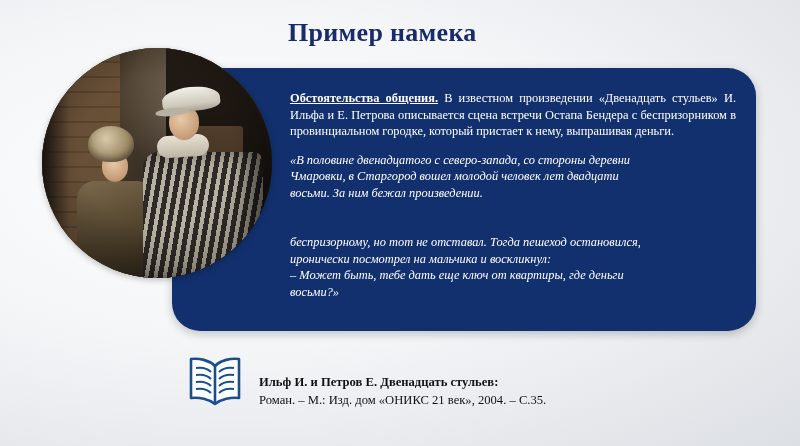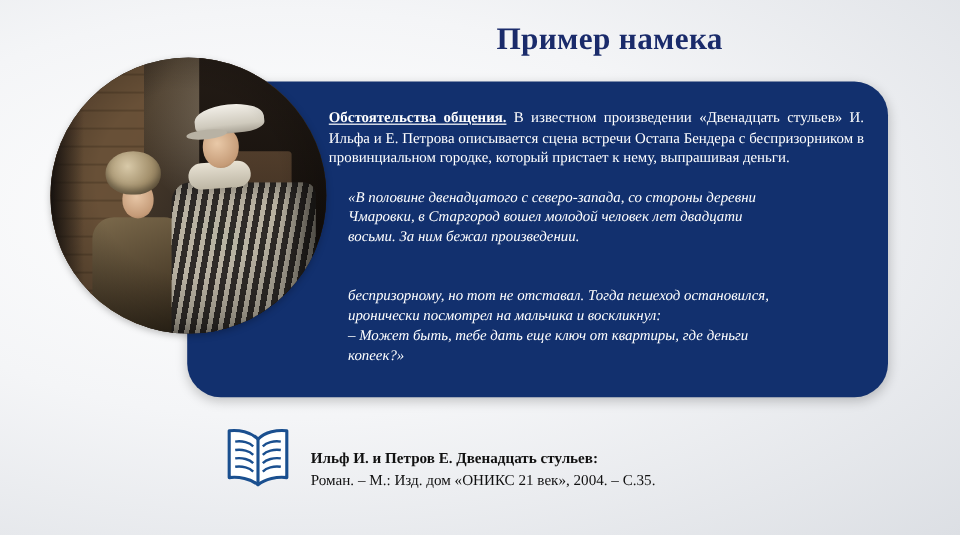--- a/index.html
+++ b/index.html
@@ -16,21 +16,20 @@
   }
   .slide {
     position: absolute;
     inset: 0;
   }
   .title {
     position: absolute;
     left: 288px;
     top: 18px;
     width: 440px;
-    text-align: center;
     font-family: "Liberation Serif", serif;
     font-weight: bold;
     font-size: 26px;
     color: #1a2b6b;
     letter-spacing: 0.3px;
   }
   .photo-wrap {
     position: absolute;
     left: 42px;
     top: 48px;
@@ -171,21 +170,21 @@
     box-shadow: inset -14px 0 20px rgba(0,0,0,0.5);
   }
   .ph-vignette {
     position: absolute;
     inset: 0;
     background: radial-gradient(circle at 50% 45%, rgba(0,0,0,0) 45%, rgba(0,0,0,0.45) 100%);
   }
   
   .card {
     position: absolute;
-    left: 156px;
+    left: 172px;
     top: 68px;
     width: 584px;
     height: 263px;
     background: #12306e;
     border-radius: 28px;
     box-shadow: 0 3px 10px rgba(0,0,0,0.22);
   }
   .card-inner {
     position: absolute;
     left: 118px;
@@ -200,21 +199,21 @@
     text-align: justify;
     margin: 0 0 12px 0;
   }
   .para-1 b {
     text-decoration: underline;
   }
   .quote {
     font-size: 12.4px;
     line-height: 1.33;
     font-style: italic;
-    margin: 16px;
+    margin: 0;
   }
   
   .source {
     position: absolute;
     left: 185px;
     top: 352px;
     width: 560px;
     display: flex;
     align-items: flex-end;
     gap: 14px;
@@ -252,21 +251,21 @@
       <p class="para-1"><b>Обстоятельства общения.</b><span> В известном произведении «Двенадцать стульев» И. Ильфа и Е. Петрова описывается сцена встречи Остапа Бендера с беспризорником в провинциальном городке, который пристает к нему, выпрашивая деньги.</span></p>
       <p class="quote">
         <span>«В половине двенадцатого с северо-запада, со стороны деревни</span><br>
         <span>Чмаровки, в Старгород вошел молодой человек лет двадцати</span><br>
         <span>восьми. За ним бежал произведении.</span><br>
         <br>
         <br>
         <span>беспризорному, но тот не отставал. Тогда пешеход остановился,</span><br>
         <span>иронически посмотрел на мальчика и воскликнул:</span><br>
         <span>– Может быть, тебе дать еще ключ от квартиры, где деньги</span><br>
-        <span>копеек?»</span>
+        <span>восьми?»</span>
       </p>
     </div>
   </div>
 
   <div class="photo-wrap">
     <div class="photo">
       <div class="ph-wall"></div>
       <div class="ph-wall-dark"></div>
       <div class="ph-door"></div>
       <div class="boy-coat"></div>

